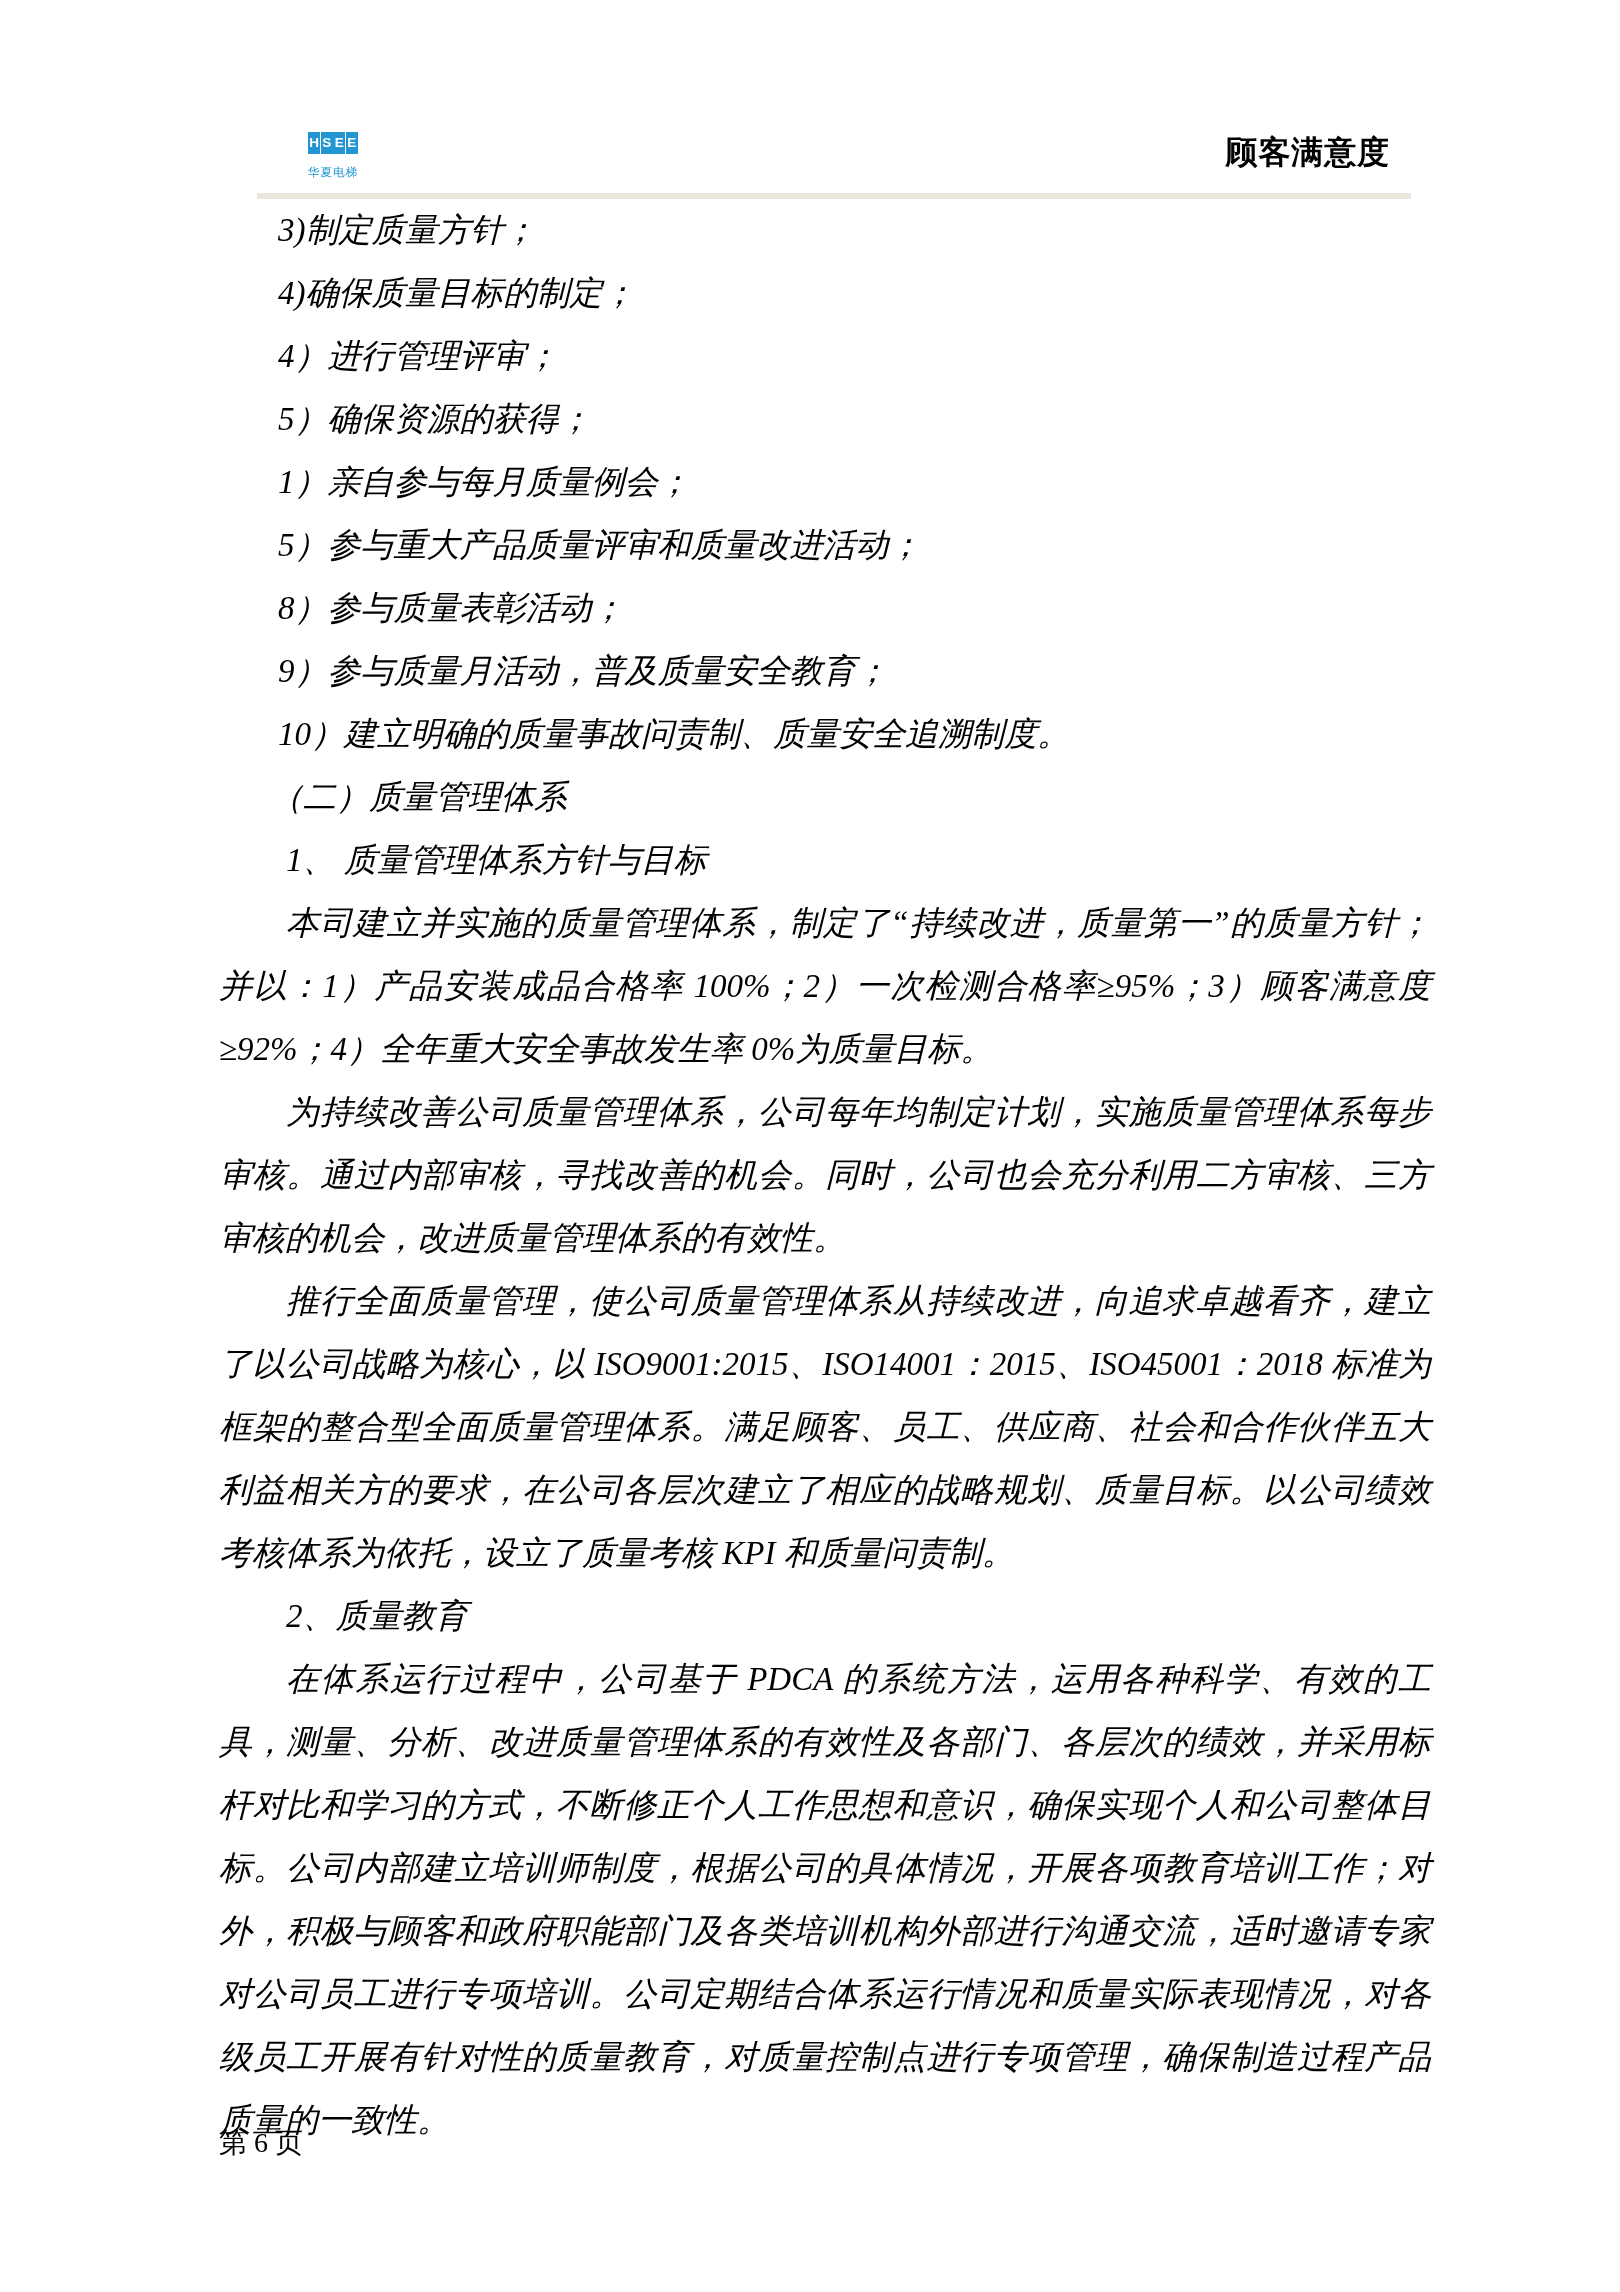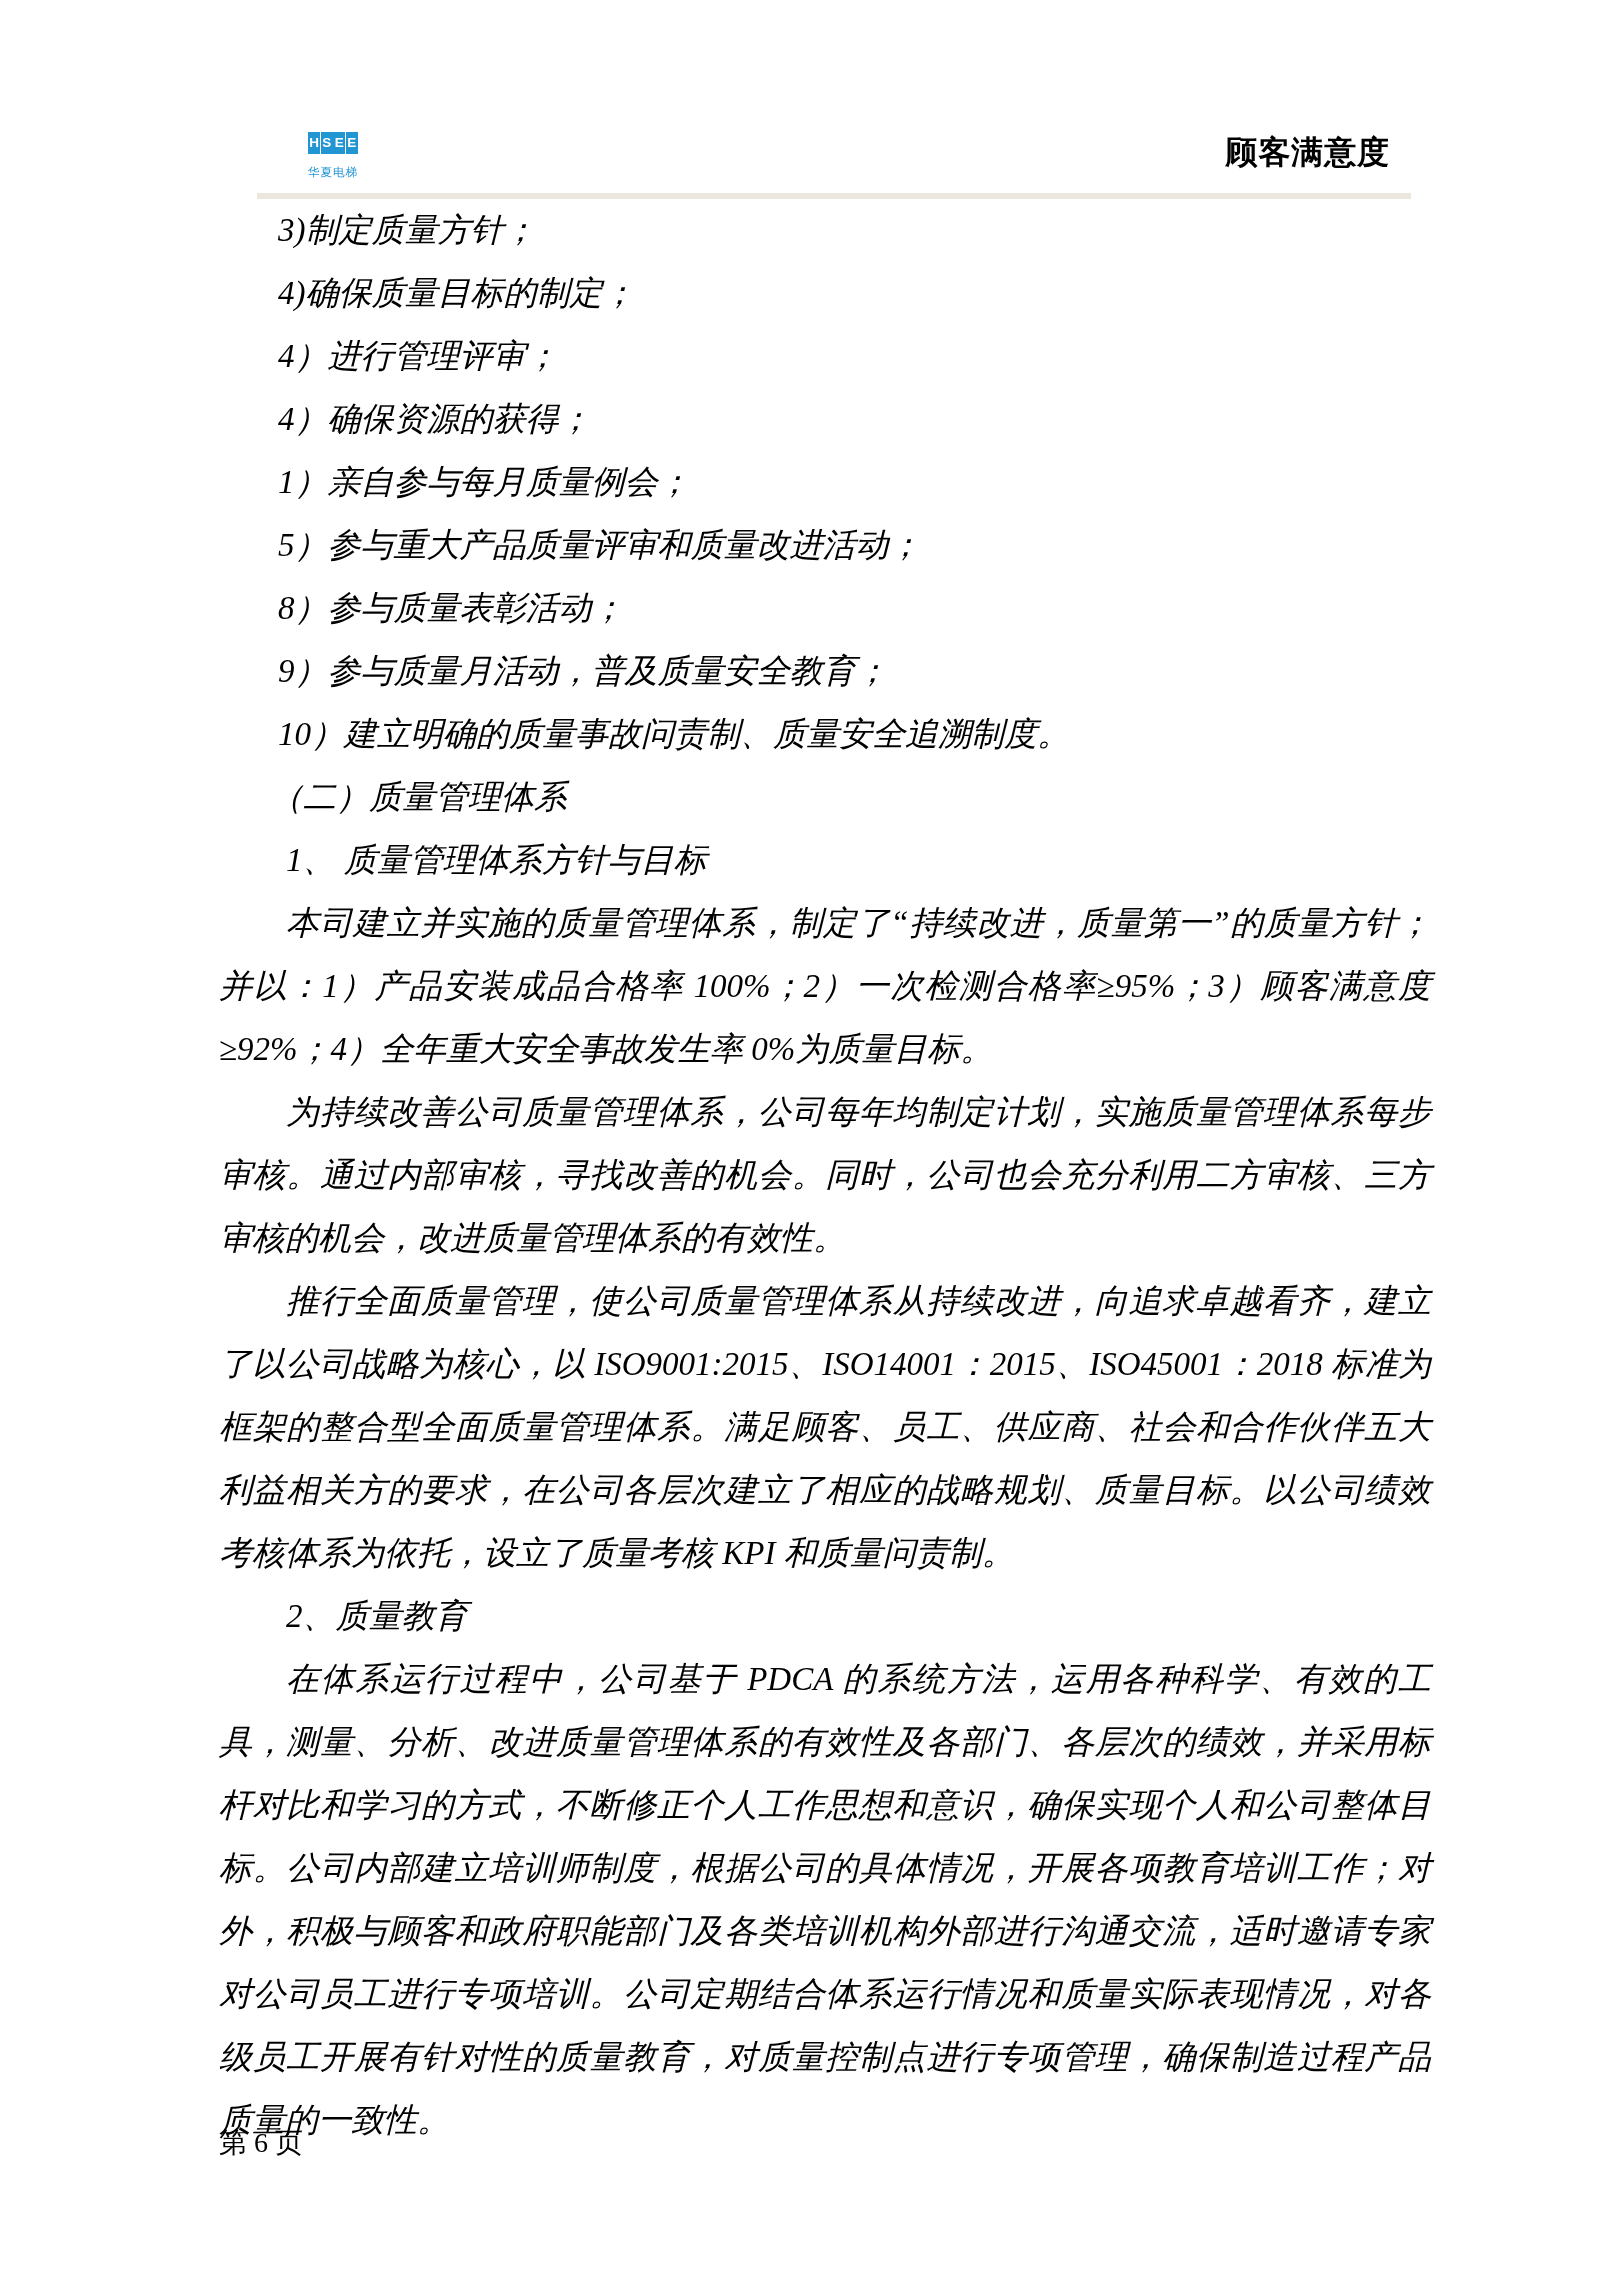--- a/index.html
+++ b/index.html
@@ -100,21 +100,21 @@
   </div>
 
   <div class="header-title">顾客满意度</div>
 
   <div class="rule"></div>
 
   <main class="content">
     <p class="li">3)制定质量方针；</p>
     <p class="li">4)确保质量目标的制定；</p>
     <p class="li">4）进行管理评审；</p>
-    <p class="li">4）确保资源的获得；</p>
+    <p class="li">5）确保资源的获得；</p>
     <p class="li">1）亲自参与每月质量例会；</p>
     <p class="li">5）参与重大产品质量评审和质量改进活动；</p>
     <p class="li">8）参与质量表彰活动；</p>
     <p class="li">9）参与质量月活动，普及质量安全教育；</p>
     <p class="li">10）建立明确的质量事故问责制、质量安全追溯制度。</p>
     <p class="li sect">（二）质量管理体系</p>
     <p class="li sub1">1、 质量管理体系方针与目标</p>
     <p class="para">本司建立并实施的质量管理体系，制定了“持续改进，质量第一”的质量方针；并以：1）产品安装成品合格率 100%；2）一次检测合格率≥95%；3）顾客满意度≥92%；4）全年重大安全事故发生率 0%为质量目标。</p>
     <p class="para">为持续改善公司质量管理体系，公司每年均制定计划，实施质量管理体系每步审核。通过内部审核，寻找改善的机会。同时，公司也会充分利用二方审核、三方审核的机会，改进质量管理体系的有效性。</p>
     <p class="para">推行全面质量管理，使公司质量管理体系从持续改进，向追求卓越看齐，建立了以公司战略为核心，以 ISO9001:2015、ISO14001：2015、ISO45001：2018 标准为框架的整合型全面质量管理体系。满足顾客、员工、供应商、社会和合作伙伴五大利益相关方的要求，在公司各层次建立了相应的战略规划、质量目标。以公司绩效考核体系为依托，设立了质量考核 KPI 和质量问责制。</p>

